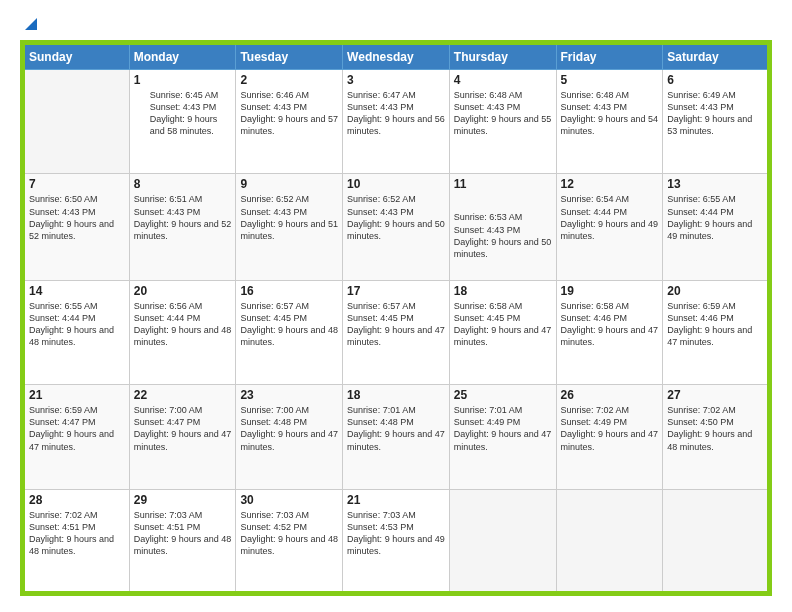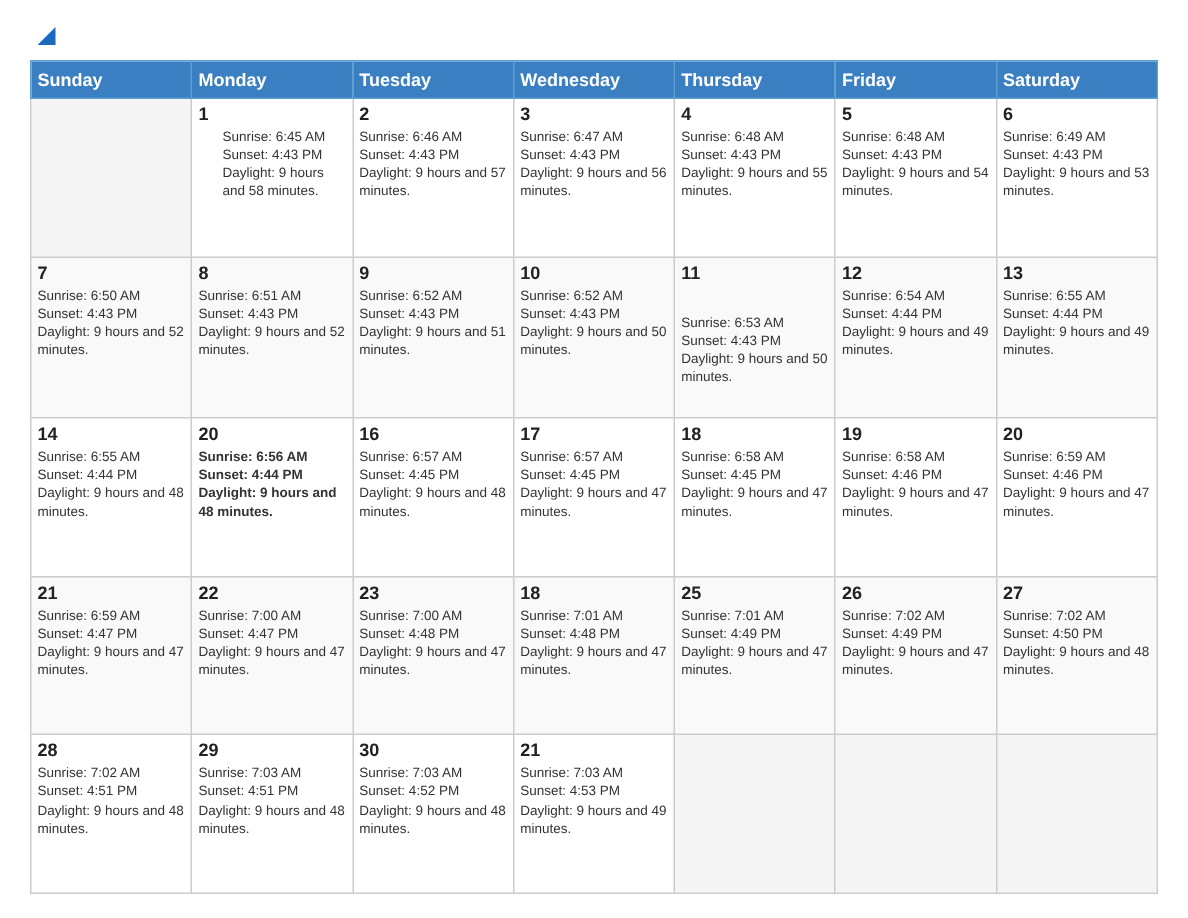--- a/index.html
+++ b/index.html
@@ -38,21 +38,21 @@
       font-weight: bold;
       color: #222;
       line-height: 1.1;
     }
     .subtitle {
       font-size: 14px;
       color: #444;
     }
     .calendar {
       flex: 1;
-      border: 1px solid #84cc16;
+      border: 5px solid #84cc16;
       border-collapse: collapse;
       width: 100%;
       table-layout: fixed;
     }
     .calendar th {
       background: #3a7fc1;
       color: #fff;
       font-size: 12px;
       font-weight: bold;
       padding: 5px 4px;
@@ -207,21 +207,21 @@
         </tr>
         <tr class="week-row">
           <td>
             <span class="day-num">14</span>
             <div class="cell-text" style="white-space: pre-line;">Sunrise: 6:55 AM
 Sunset: 4:44 PM
 Daylight: 9 hours and 48 minutes.</div>
           </td>
           <td>
             <span class="day-num">20</span>
-            <div class="cell-text" style="white-space: pre-line; font-weight: bold;">Sunrise: 6:56 AM
+            <div class="cell-text" style="white-space: pre-line;">Sunrise: 6:56 AM
 Sunset: 4:44 PM
 Daylight: 9 hours and 48 minutes.</div>
           </td>
           <td>
             <span class="day-num">16</span>
             <div class="cell-text" style="white-space: pre-line;">Sunrise: 6:57 AM
 Sunset: 4:45 PM
 Daylight: 9 hours and 48 minutes.</div>
           </td>
           <td>

